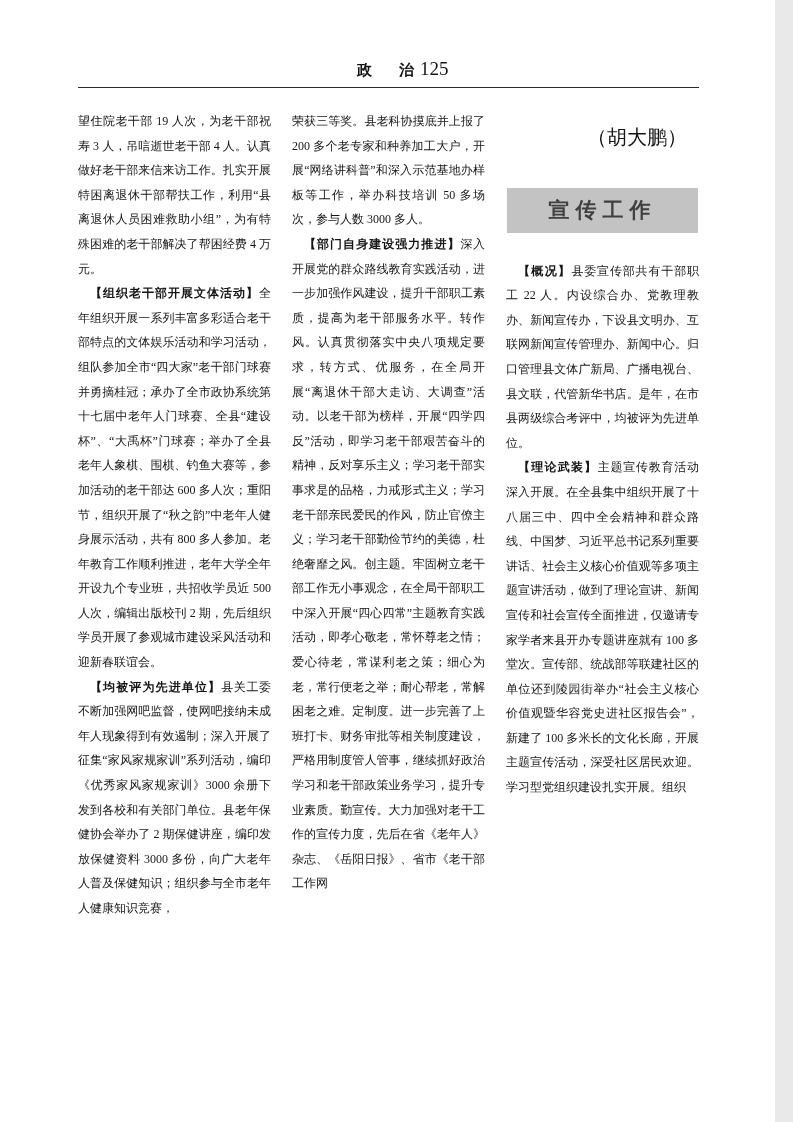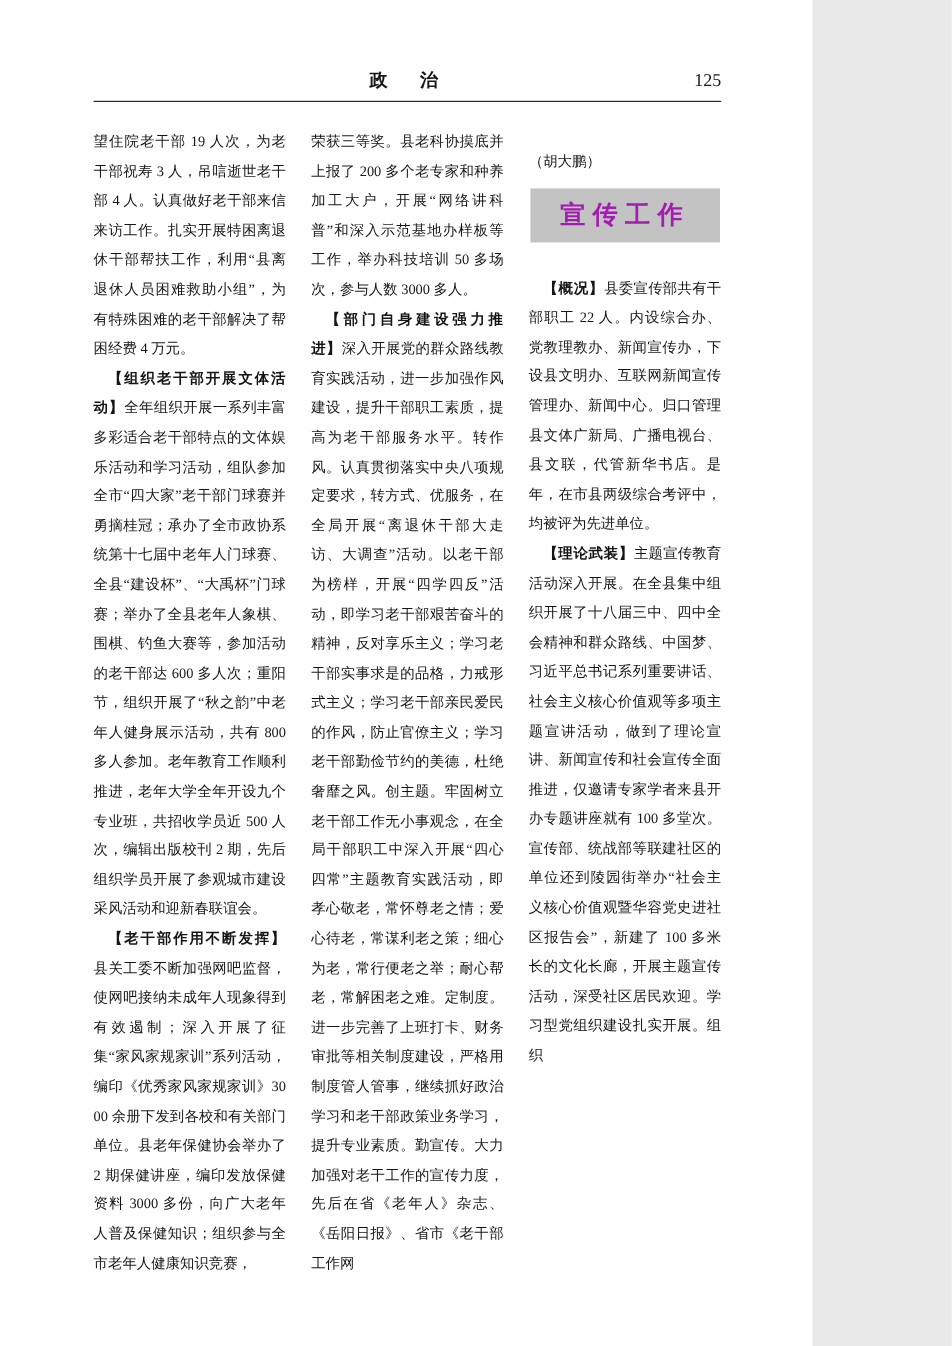--- a/index.html
+++ b/index.html
@@ -3,21 +3,21 @@
 <meta charset="utf-8">
 <style>
   * { margin: 0; padding: 0; box-sizing: border-box; }
   html, body { background: #e9e9e9; }
   body {
     width: 793px; height: 1122px;
     font-family: "Liberation Serif", "DejaVu Serif", serif;
   }
   .page {
     position: relative;
-    width: 677px; height: 1122px;
+    width: 775px; height: 1122px;
     background: #ffffff;
     padding: 58px 76px 0 78px;
     overflow: hidden;
     color: #151515;
   }
   .page-header {
     display: grid;
     grid-template-columns: 1fr auto 1fr;
     align-items: baseline;
     border-bottom: 1.2px solid #2a2a2a;
@@ -25,22 +25,22 @@
   }
   .page-header .header-title {
     grid-column: 2;
     font-size: 15px;
     letter-spacing: 6px;
     font-weight: bold;
     text-align: center;
   }
   .page-header .page-number {
     grid-column: 3;
-    text-align: right;
-    font-size: 15px;
+    text-align: left;
+    font-size: 19px;
   }
   .columns {
     display: flex;
     gap: 21px;
     margin-top: 21px;
   }
   .column {
     flex: 1 1 0;
     min-width: 0;
   }
@@ -51,29 +51,29 @@
     word-break: break-all;
   }
   .para.entry { text-indent: 1em; }
   .para.cont { text-indent: 0; }
   .entry-lead {
     font-family: "Liberation Sans", "DejaVu Sans", sans-serif;
     font-weight: bold;
     letter-spacing: 0.5px;
   }
   .attribution {
-    font-size: 12px;
+    font-size: 20px;
     line-height: 24.6px;
-    text-align: left;
+    text-align: right;
     padding-right: 12px;
-    margin: 16px 0 10px 0;
+    margin: 16px 0 38px 0;
   }
   .section-heading {
     background: var(--heading-bg, #c3c3c3);
-    color: #a21caf;
+    color: #404040;
     font-family: "Liberation Sans", "DejaVu Sans", sans-serif;
     font-weight: bold;
     font-size: 21px;
     letter-spacing: 6px;
     text-align: center;
     padding: 8px 0 9px 0;
     margin: 6px 1px 26px 1px;
   }
 </style>
 </head>
@@ -81,21 +81,21 @@
 
 <div class="page">
   <div class="page-header">
     <span class="header-title">政　治</span>
     <span class="page-number">125</span>
   </div>
   <div class="columns">
       <div class="column">
         <p class="para cont">望住院老干部 19 人次，为老干部祝寿 3 人，吊唁逝世老干部 4 人。认真做好老干部来信来访工作。扎实开展特困离退休干部帮扶工作，利用“县离退休人员困难救助小组”，为有特殊困难的老干部解决了帮困经费 4 万元。</p>
         <p class="para entry"><b class="entry-lead">【组织老干部开展文体活动】</b>全年组织开展一系列丰富多彩适合老干部特点的文体娱乐活动和学习活动，组队参加全市“四大家”老干部门球赛并勇摘桂冠；承办了全市政协系统第十七届中老年人门球赛、全县“建设杯”、“大禹杯”门球赛；举办了全县老年人象棋、围棋、钓鱼大赛等，参加活动的老干部达 600 多人次；重阳节，组织开展了“秋之韵”中老年人健身展示活动，共有 800 多人参加。老年教育工作顺利推进，老年大学全年开设九个专业班，共招收学员近 500 人次，编辑出版校刊 2 期，先后组织学员开展了参观城市建设采风活动和迎新春联谊会。</p>
-        <p class="para entry"><b class="entry-lead">【老干部作用不断发挥】</b>县关工委不断加强网吧监督，使网吧接纳未成年人现象得到有效遏制；深入开展了征集“家风家规家训”系列活动，编印《优秀家风家规家训》3000 余册下发到各校和有关部门单位。县老年保健协会举办了 2 期保健讲座，编印发放保健资料 3000 多份，向广大老年人普及保健知识；组织参与全市老年人健康知识竞赛，</p>
+        <p class="para entry"><b class="entry-lead">【均被评为先进单位】</b>县关工委不断加强网吧监督，使网吧接纳未成年人现象得到有效遏制；深入开展了征集“家风家规家训”系列活动，编印《优秀家风家规家训》3000 余册下发到各校和有关部门单位。县老年保健协会举办了 2 期保健讲座，编印发放保健资料 3000 多份，向广大老年人普及保健知识；组织参与全市老年人健康知识竞赛，</p>
       </div>
       <div class="column">
         <p class="para cont">荣获三等奖。县老科协摸底并上报了 200 多个老专家和种养加工大户，开展“网络讲科普”和深入示范基地办样板等工作，举办科技培训 50 多场次，参与人数 3000 多人。</p>
         <p class="para entry"><b class="entry-lead">【部门自身建设强力推进】</b>深入开展党的群众路线教育实践活动，进一步加强作风建设，提升干部职工素质，提高为老干部服务水平。转作风。认真贯彻落实中央八项规定要求，转方式、优服务，在全局开展“离退休干部大走访、大调查”活动。以老干部为榜样，开展“四学四反”活动，即学习老干部艰苦奋斗的精神，反对享乐主义；学习老干部实事求是的品格，力戒形式主义；学习老干部亲民爱民的作风，防止官僚主义；学习老干部勤俭节约的美德，杜绝奢靡之风。创主题。牢固树立老干部工作无小事观念，在全局干部职工中深入开展“四心四常”主题教育实践活动，即孝心敬老，常怀尊老之情；爱心待老，常谋利老之策；细心为老，常行便老之举；耐心帮老，常解困老之难。定制度。进一步完善了上班打卡、财务审批等相关制度建设，严格用制度管人管事，继续抓好政治学习和老干部政策业务学习，提升专业素质。勤宣传。大力加强对老干工作的宣传力度，先后在省《老年人》杂志、《岳阳日报》、省市《老干部工作网</p>
       </div>
       <div class="column">
         <div class="attribution">（胡大鹏）</div>
         <div class="section-heading">宣传工作</div>
         <p class="para entry"><b class="entry-lead">【概况】</b>县委宣传部共有干部职工 22 人。内设综合办、党教理教办、新闻宣传办，下设县文明办、互联网新闻宣传管理办、新闻中心。归口管理县文体广新局、广播电视台、县文联，代管新华书店。是年，在市县两级综合考评中，均被评为先进单位。</p>
         <p class="para entry"><b class="entry-lead">【理论武装】</b>主题宣传教育活动深入开展。在全县集中组织开展了十八届三中、四中全会精神和群众路线、中国梦、习近平总书记系列重要讲话、社会主义核心价值观等多项主题宣讲活动，做到了理论宣讲、新闻宣传和社会宣传全面推进，仅邀请专家学者来县开办专题讲座就有 100 多堂次。宣传部、统战部等联建社区的单位还到陵园街举办“社会主义核心价值观暨华容党史进社区报告会”，新建了 100 多米长的文化长廊，开展主题宣传活动，深受社区居民欢迎。学习型党组织建设扎实开展。组织</p>

